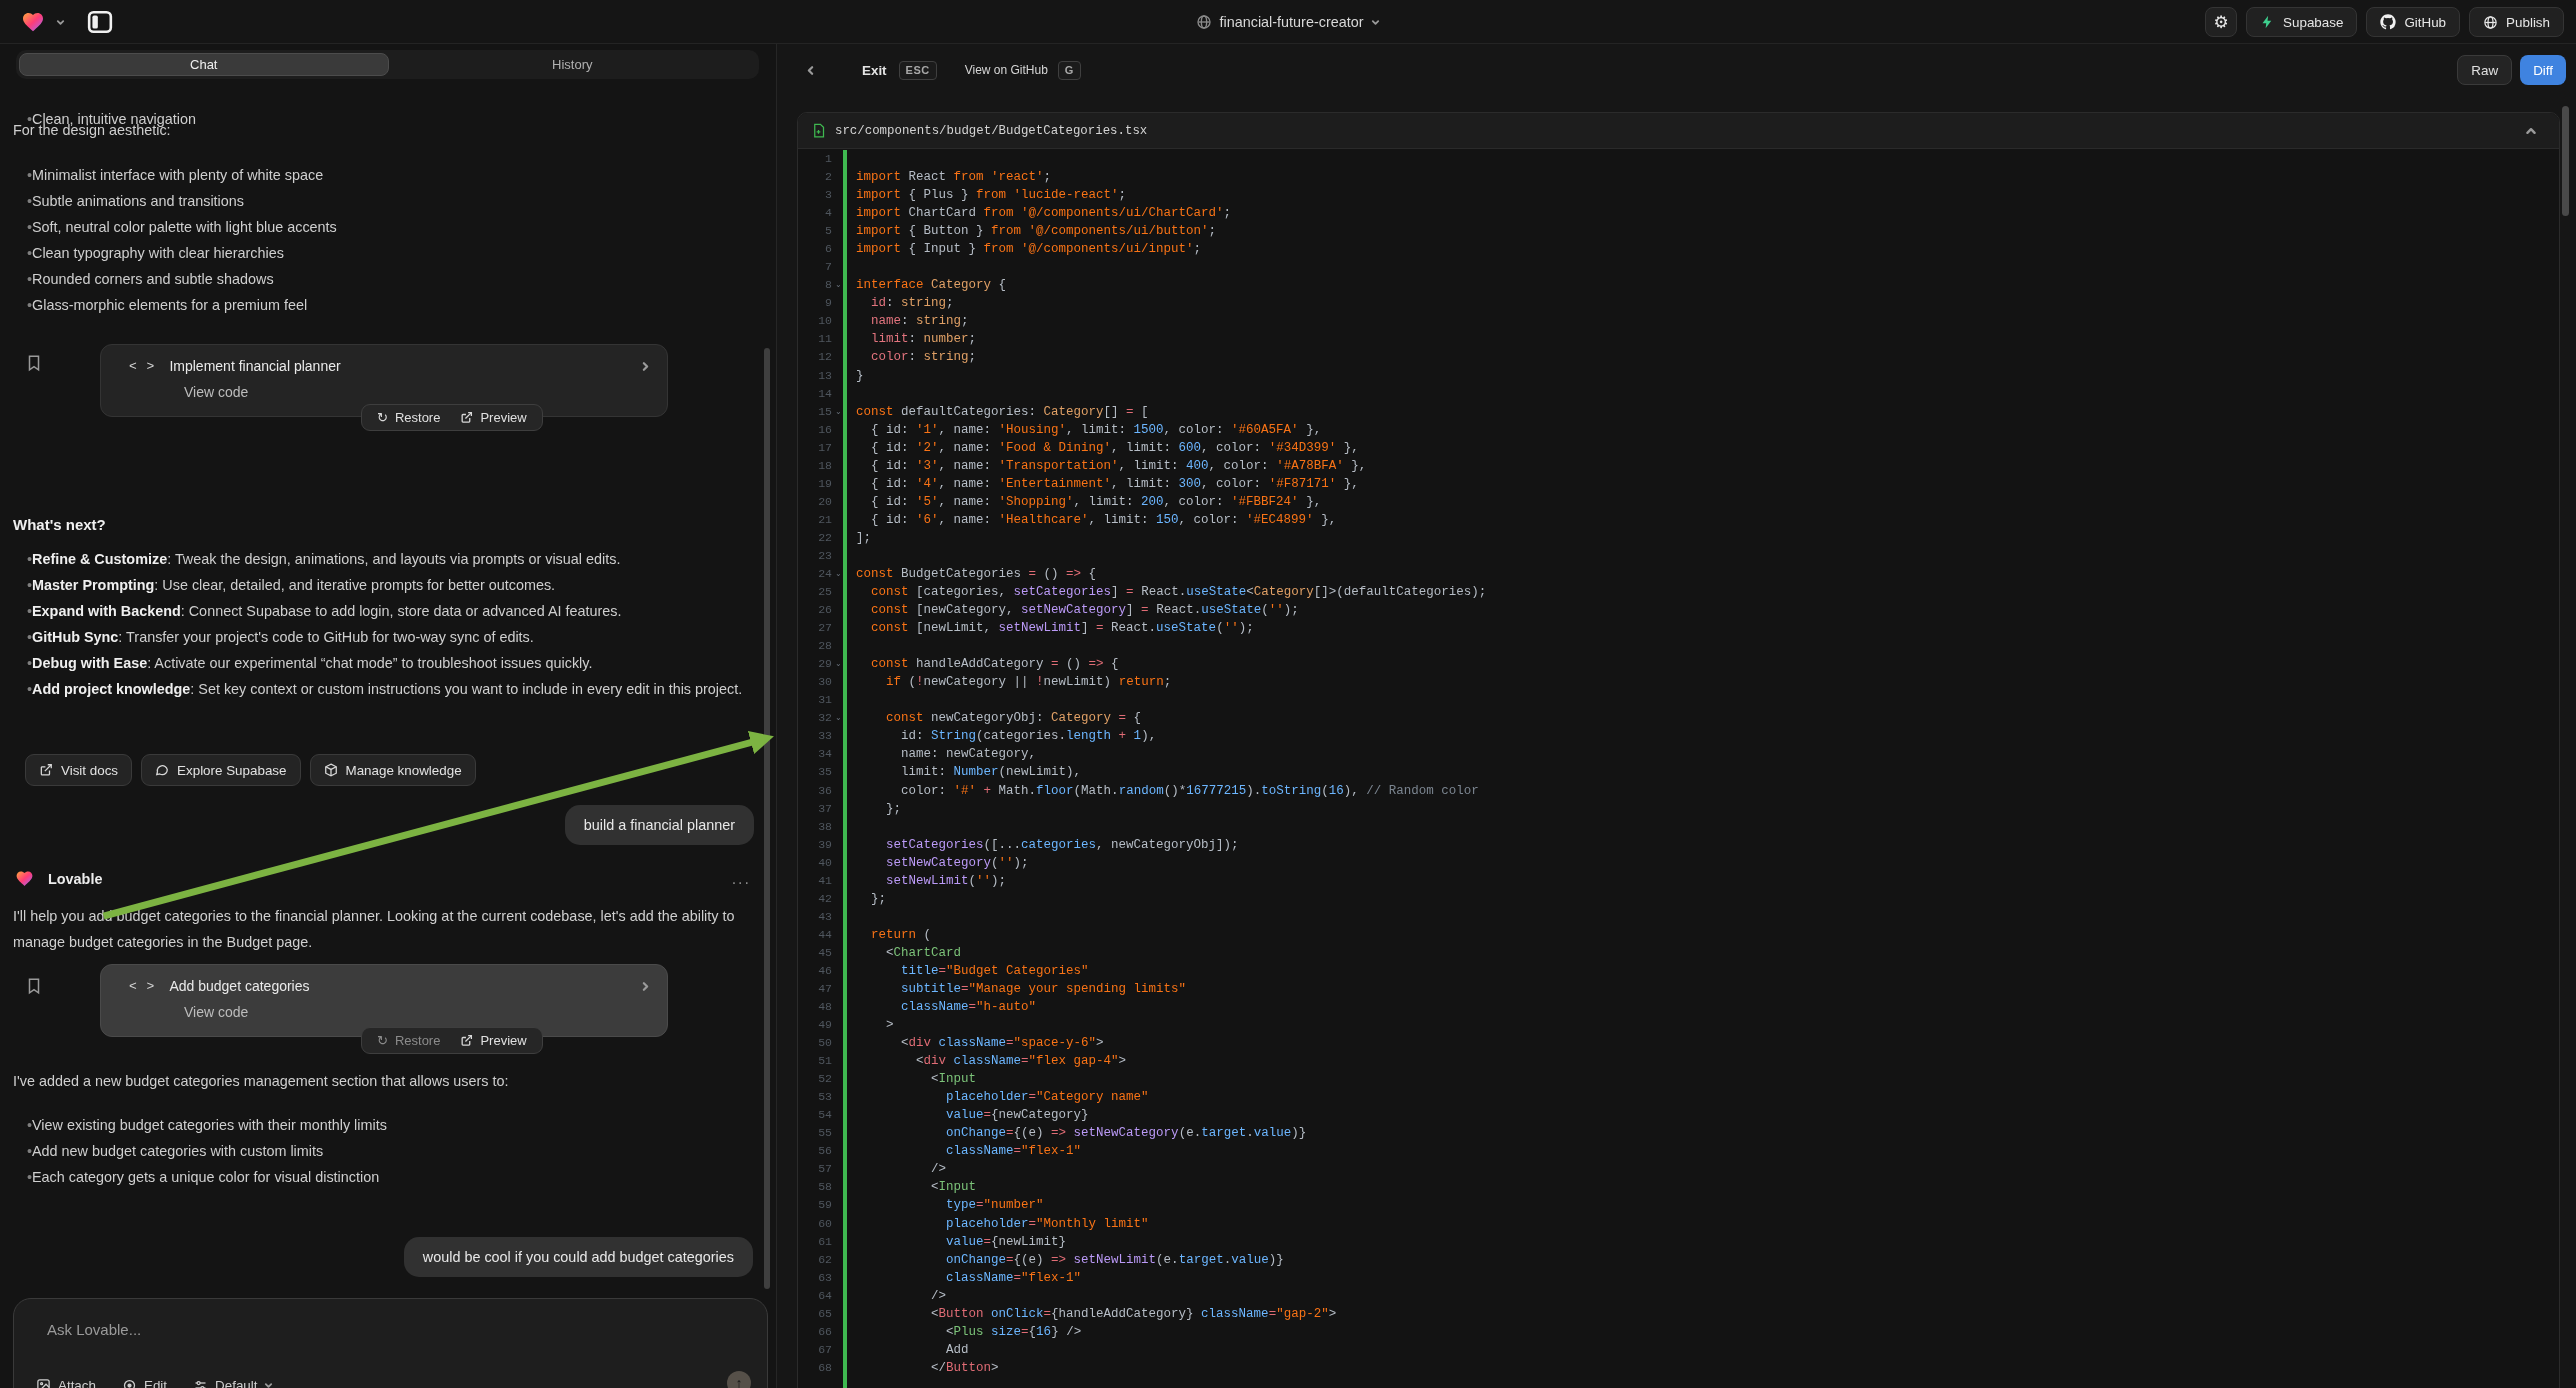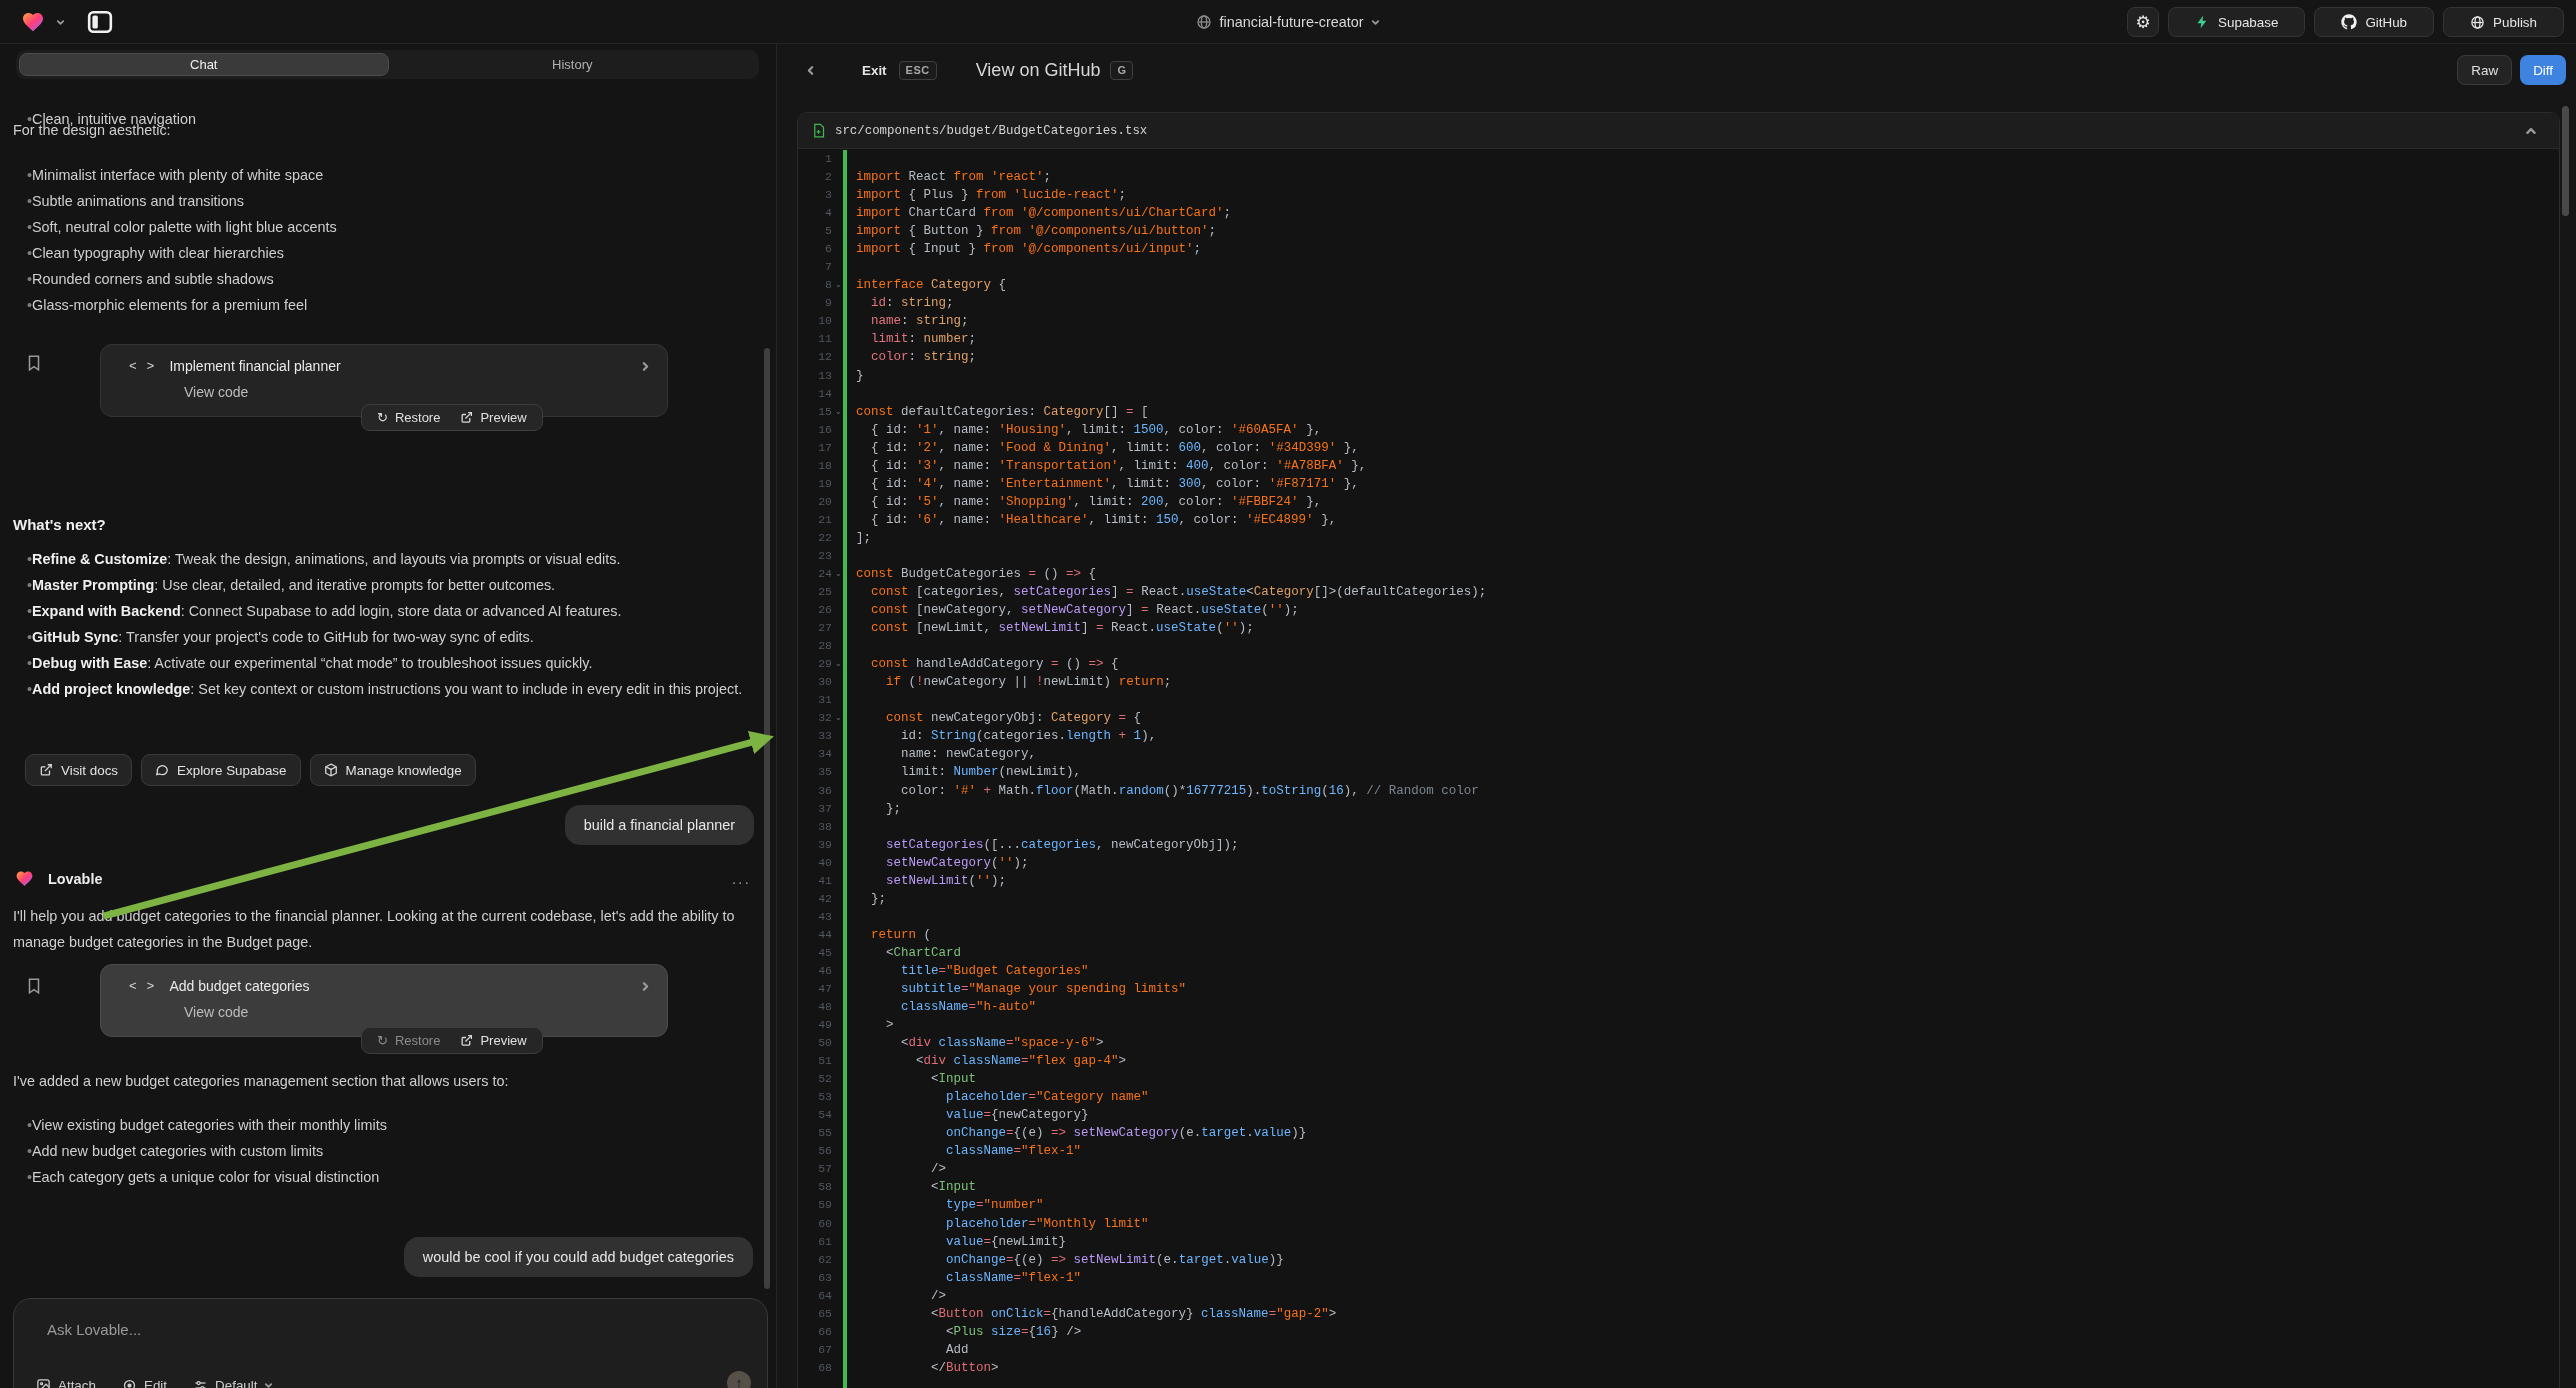--- a/index.html
+++ b/index.html
@@ -6,21 +6,21 @@
   html,body { width:2576px; height:1388px; overflow:hidden; background:#101010;
               font-family:"Liberation Sans", sans-serif; }
   .abs { position:absolute; }
 
   
   #topbar { position:absolute; left:0; top:0; width:2576px; height:44px; background:#151515;
             border-bottom:1px solid #242424; }
   .tb-left { position:absolute; left:20px; top:0; height:44px; display:flex; align-items:center; gap:10px; }
   .tb-center { position:absolute; left:0; top:0; width:2576px; height:44px; display:flex; align-items:center; justify-content:center; gap:8px; color:#d8d8d8; font-size:14.4px; }
   .tb-right { position:absolute; right:12px; top:0; height:44px; display:flex; align-items:center; gap:9px; }
-  .tb-btn { height:30px; display:flex; align-items:center; gap:8px; padding:0 26px; background:#212121;
+  .tb-btn { height:30px; display:flex; align-items:center; gap:8px; padding:0 13px; background:#212121;
             border:1px solid #343434; border-radius:8px; color:#e6e6e6; font-size:13.4px; cursor:pointer; }
   .tb-iconbtn { width:32px; justify-content:center; padding:0; }
   .chev { width:9px; height:9px; }
   .chev polyline { fill:none; stroke:#9a9a9a; stroke-width:2; stroke-linecap:round; stroke-linejoin:round; }
 
   
   #chat { position:absolute; left:0; top:44px; width:776px; height:1344px; background:#141414; }
   #vdivider { position:absolute; left:776px; top:44px; width:1px; height:1344px; background:#262626; }
 
   #tabs { position:absolute; left:16px; top:6px; width:743px; height:29px; background:#1d1d1d;
@@ -374,21 +374,21 @@
 </div>
 <div id="vdivider"></div>
 
 <div id="editor">
   <div id="edheader">
     <svg class="chev" viewBox="0 0 10 10" style="margin-left:28px;width:11px;height:11px">
         <polyline points="6.5,2 3.5,5 6.5,8"></polyline>
       </svg>
     <span style="margin-left:12px;color:#e4e4e4;font-size:13.4px;font-weight:600;padding-left:34px;">Exit</span>
     <span class="kbd" style="margin-left:12px;">ESC</span>
-    <span style="margin-left:39px;color:#d6d6d6;font-size:18px;">View on GitHub</span>
+    <span style="margin-left:28px;color:#d6d6d6;font-size:12px;">View on GitHub</span>
     <span class="kbd" style="margin-left:10px;">G</span>
     <span style="flex:1"></span>
     <span class="hbtn raw">Raw</span>
     <span class="hbtn diff" id="diffbtn" style="margin-right: 10px; background: rgb(63, 131, 224);">Diff</span>
   </div>
 
   <div id="filecard">
     <div id="filehead">
       <span class="icon">
         <svg width="13" height="15" viewBox="0 0 20 24" fill="none" stroke="#3fb950" stroke-width="2">

